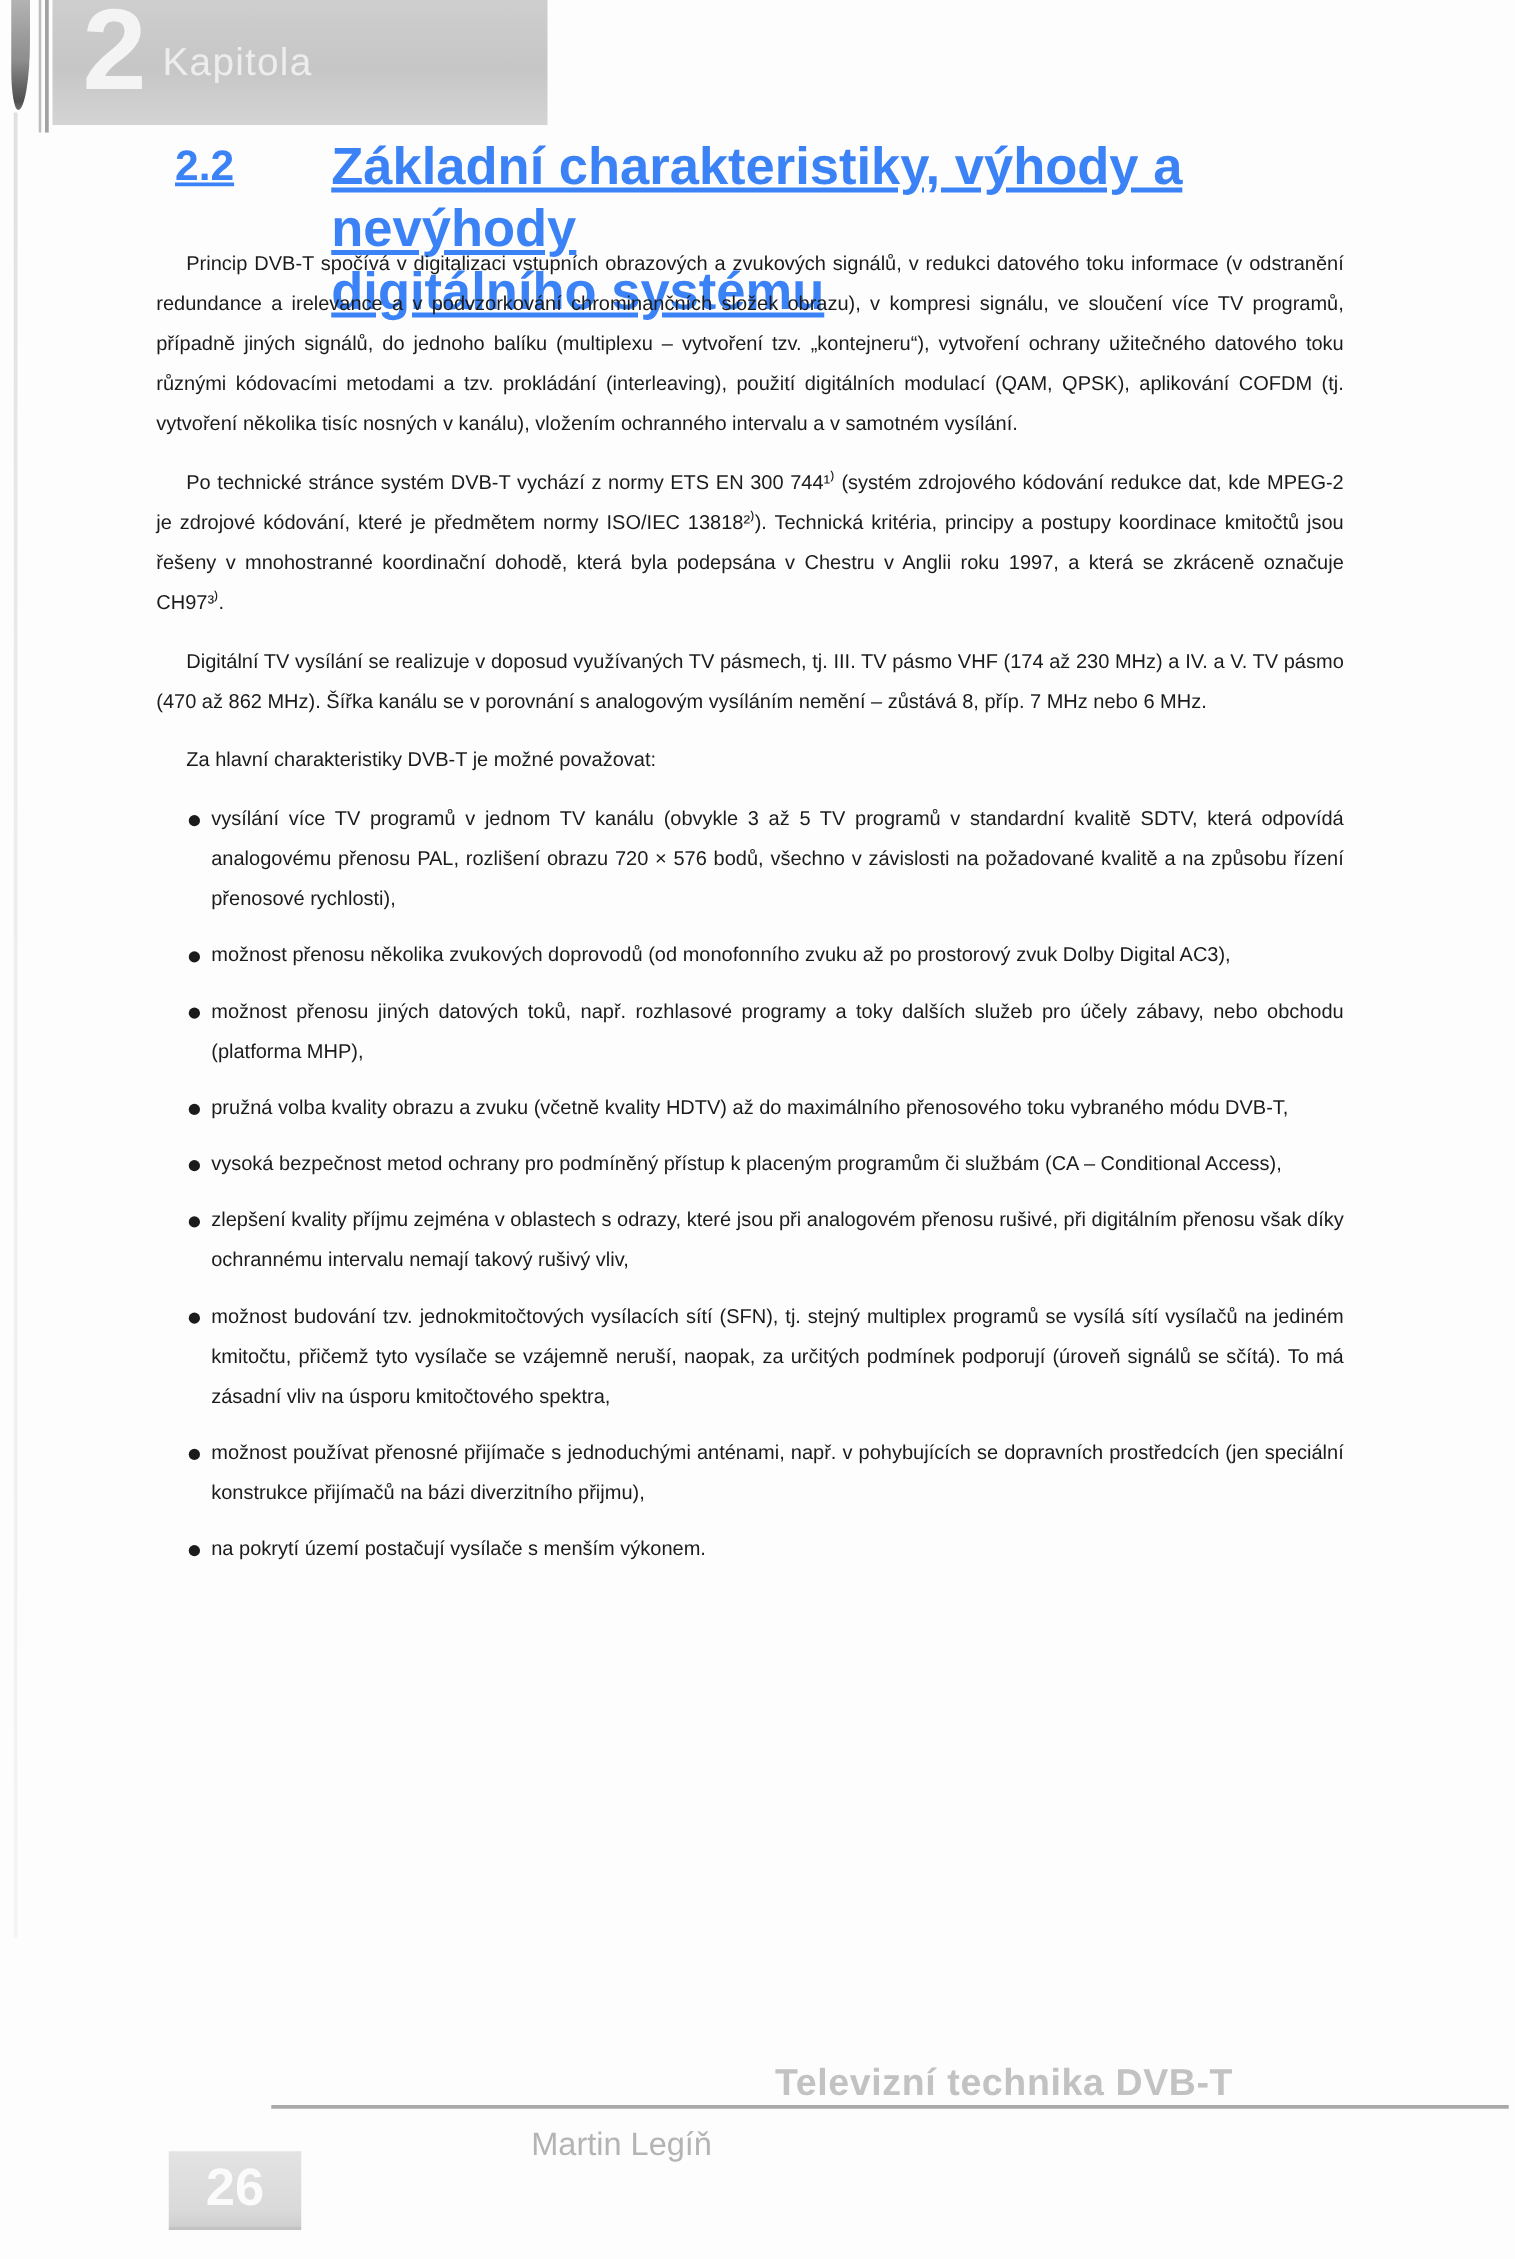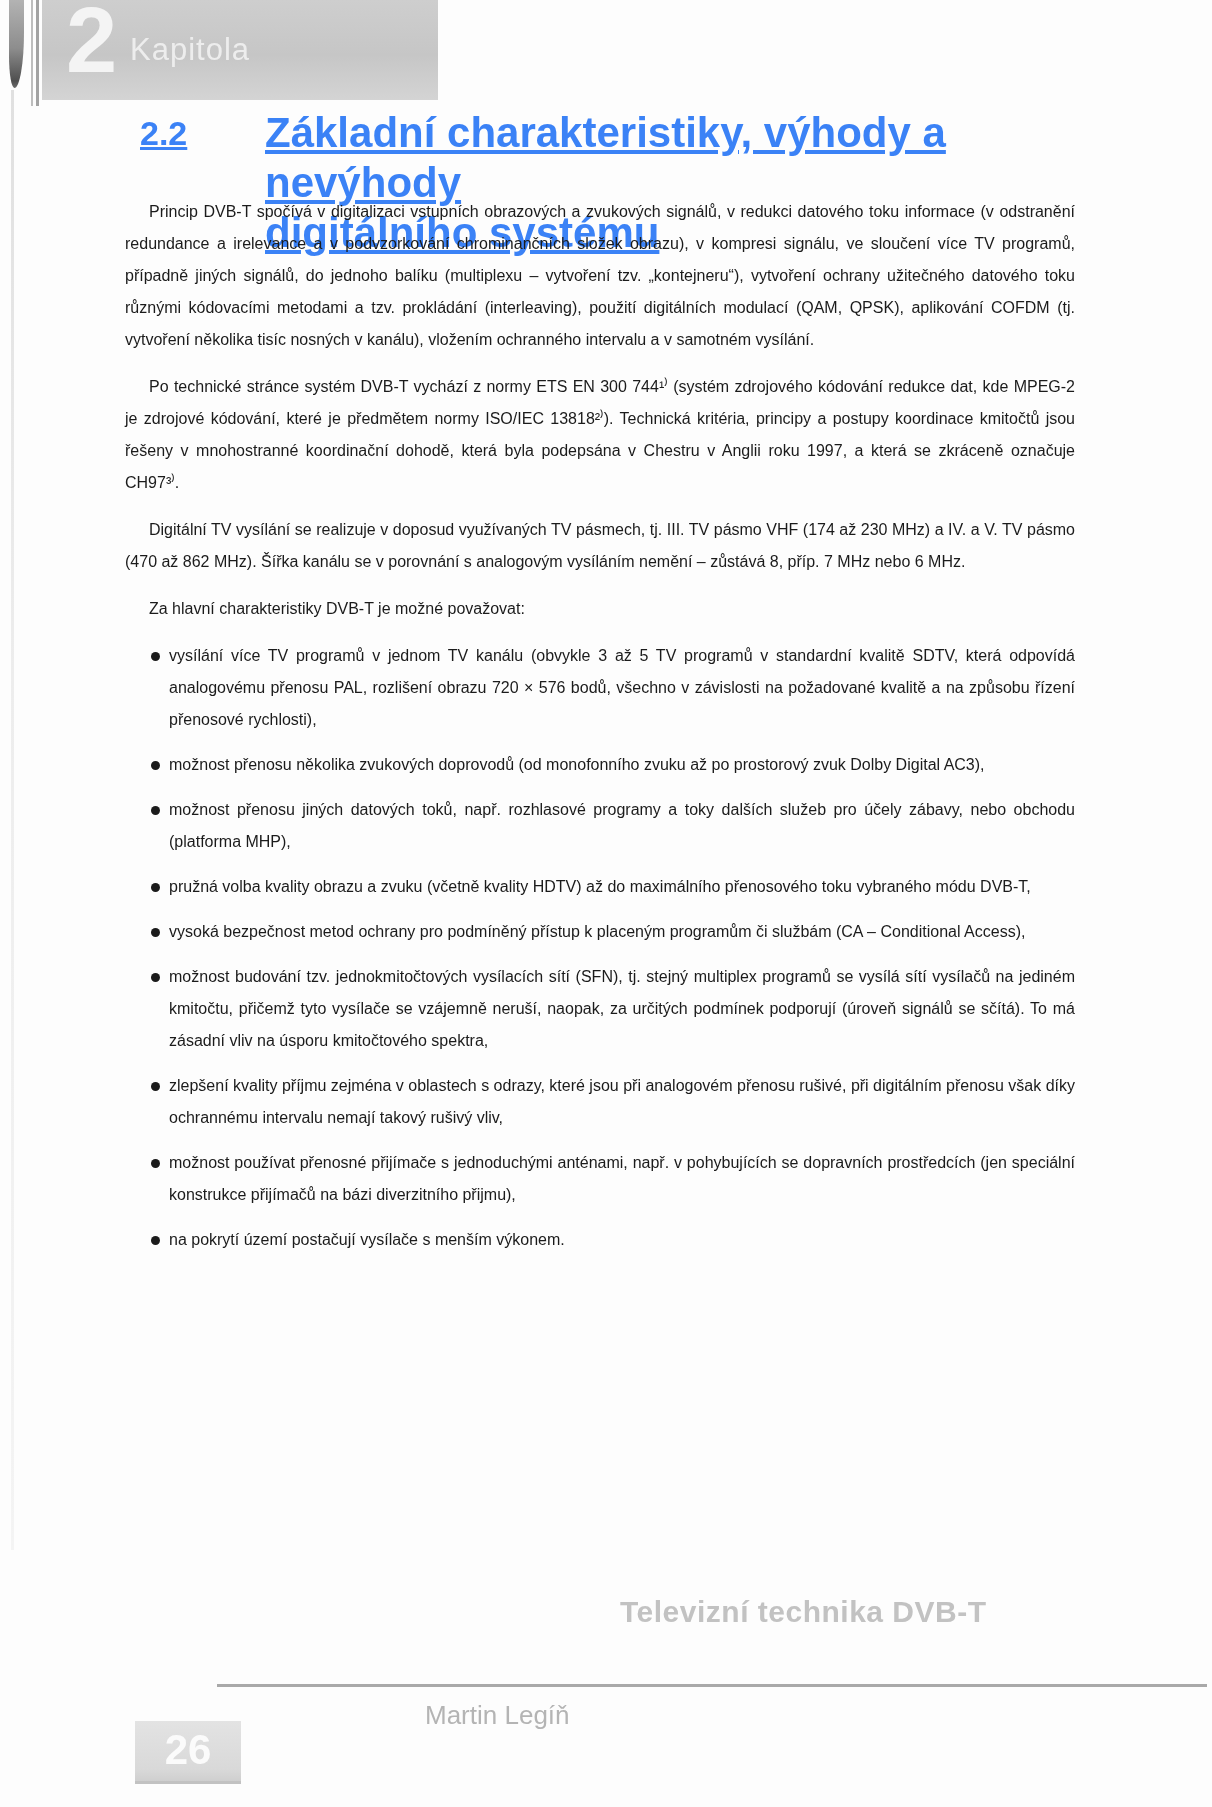--- a/index.html
+++ b/index.html
@@ -74,21 +74,21 @@
   }
   .footer-rule {
     position:absolute; left:217px; top:1684px; width:990px; height:3px;
     background:#a9a9a9;
   }
   .footer-author {
     position:absolute; left:425px; top:1700px;
     font-size:26px; color:#b4b4b4;
   }
   .footer-booktitle {
-    position:absolute; left:620px; top:1595px;
+    position:absolute; left:620px; top:1650px;
     font-size:30px; font-weight:bold; color:#c2c2c2; letter-spacing:0.5px;
   }
 </style>
 </head>
 <body>
 
 <div class="page">
 
   <div class="binding-dark"></div>
   <div class="binding-line-a"></div>
@@ -114,22 +114,22 @@
         <p class="para">Po technické stránce systém DVB-T vychází z normy ETS EN 300 744¹⁾ (systém zdrojového kódování redukce dat, kde MPEG-2 je zdrojové kódování, které je předmětem normy ISO/IEC 13818²⁾). Technická kritéria, principy a postupy koordinace kmitočtů jsou řešeny v mnohostranné koordinační dohodě, která byla podepsána v Chestru v Anglii roku 1997, a která se zkráceně označuje CH97³⁾.</p>
         <p class="para">Digitální TV vysílání se realizuje v doposud využívaných TV pásmech, tj. III. TV pásmo VHF (174 až 230 MHz) a IV. a V. TV pásmo (470 až 862 MHz). Šířka kanálu se v porovnání s analogovým vysíláním nemění – zůstává 8, příp. 7 MHz nebo 6 MHz.</p>
         <p class="para">Za hlavní charakteristiky DVB-T je možné považovat:</p>
       </div>
     <ul class="bullets">
         <li class="bullet-item">vysílání více TV programů v jednom TV kanálu (obvykle 3 až 5 TV programů v standardní kvalitě SDTV, která odpovídá analogovému přenosu PAL, rozlišení obrazu 720 × 576 bodů, všechno v závislosti na požadované kvalitě a na způsobu řízení přenosové rychlosti),</li>
         <li class="bullet-item">možnost přenosu několika zvukových doprovodů (od monofonního zvuku až po prostorový zvuk Dolby Digital AC3),</li>
         <li class="bullet-item">možnost přenosu jiných datových toků, např. rozhlasové programy a toky dalších služeb pro účely zábavy, nebo obchodu (platforma MHP),</li>
         <li class="bullet-item">pružná volba kvality obrazu a zvuku (včetně kvality HDTV) až do maximálního přenosového toku vybraného módu DVB-T,</li>
         <li class="bullet-item">vysoká bezpečnost metod ochrany pro podmíněný přístup k placeným programům či službám (CA – Conditional Access),</li>
+        <li class="bullet-item">zlepšení kvality příjmu zejména v oblastech s odrazy, které jsou při analogovém přenosu rušivé, při digitálním přenosu však díky ochrannému intervalu nemají takový rušivý vliv,</li>
         <li class="bullet-item">možnost budování tzv. jednokmitočtových vysílacích sítí (SFN), tj. stejný multiplex programů se vysílá sítí vysílačů na jediném kmitočtu, přičemž tyto vysílače se vzájemně neruší, naopak, za určitých podmínek podporují (úroveň signálů se sčítá). To má zásadní vliv na úsporu kmitočtového spektra,</li>
-        <li class="bullet-item">zlepšení kvality příjmu zejména v oblastech s odrazy, které jsou při analogovém přenosu rušivé, při digitálním přenosu však díky ochrannému intervalu nemají takový rušivý vliv,</li>
         <li class="bullet-item">možnost používat přenosné přijímače s jednoduchými anténami, např. v pohybujících se dopravních prostředcích (jen speciální konstrukce přijímačů na bázi diverzitního přijmu),</li>
         <li class="bullet-item">na pokrytí území postačují vysílače s menším výkonem.</li>
       </ul>
   </main>
 
   <div class="footer-pagebox">
     <span class="footer-pagenum">26</span>
   </div>
   <div class="footer-rule"></div>
   <span class="footer-author">Martin Legíň</span>

